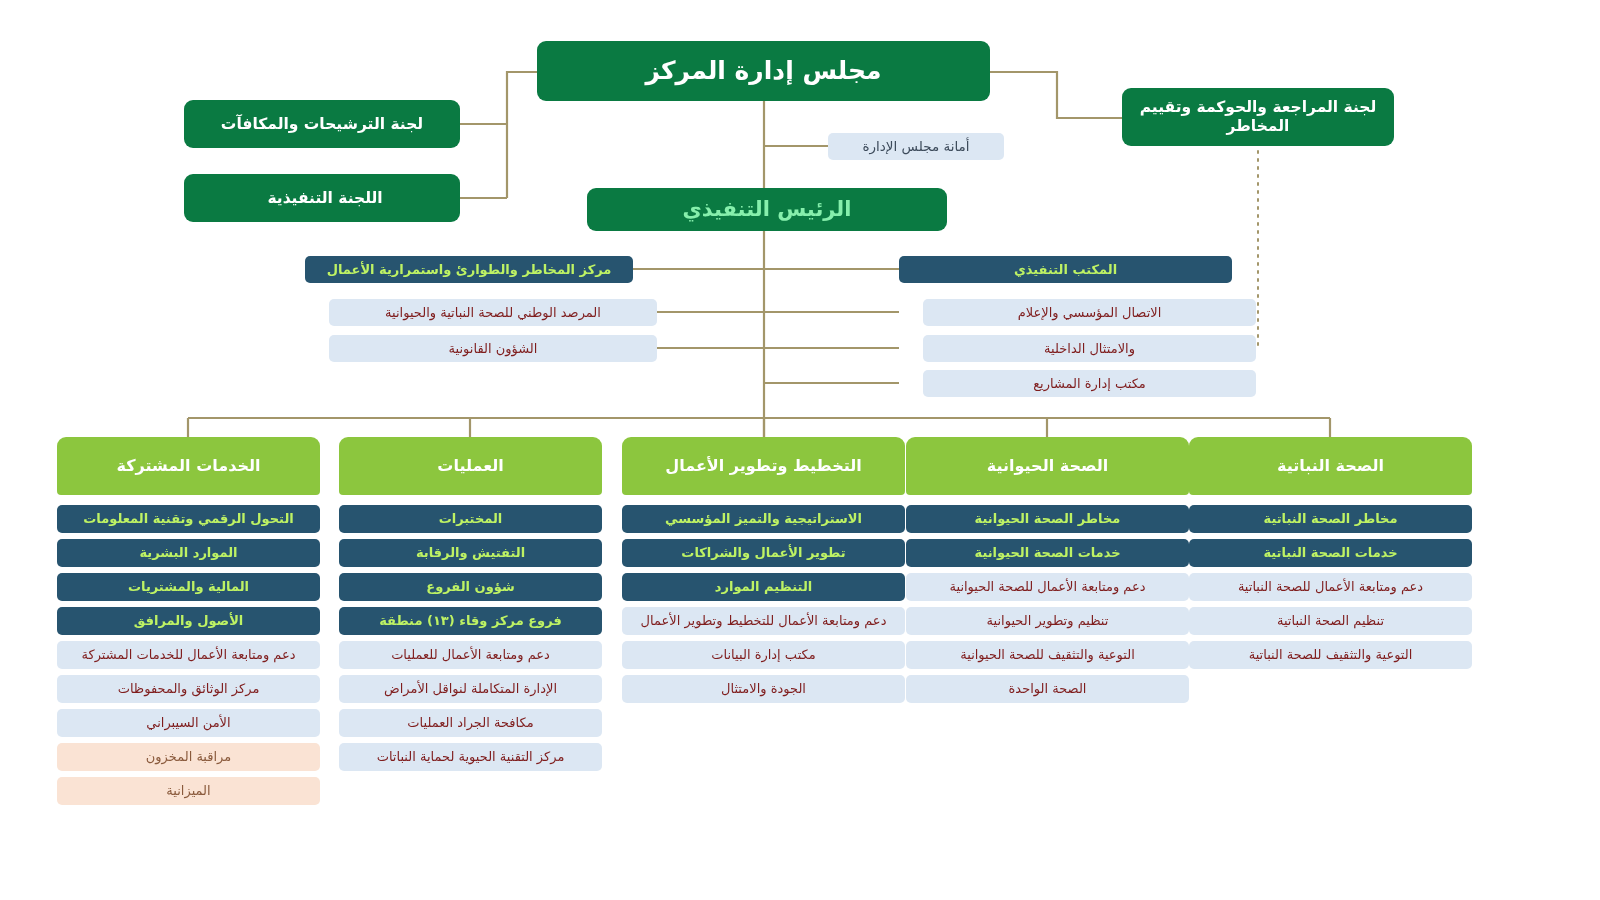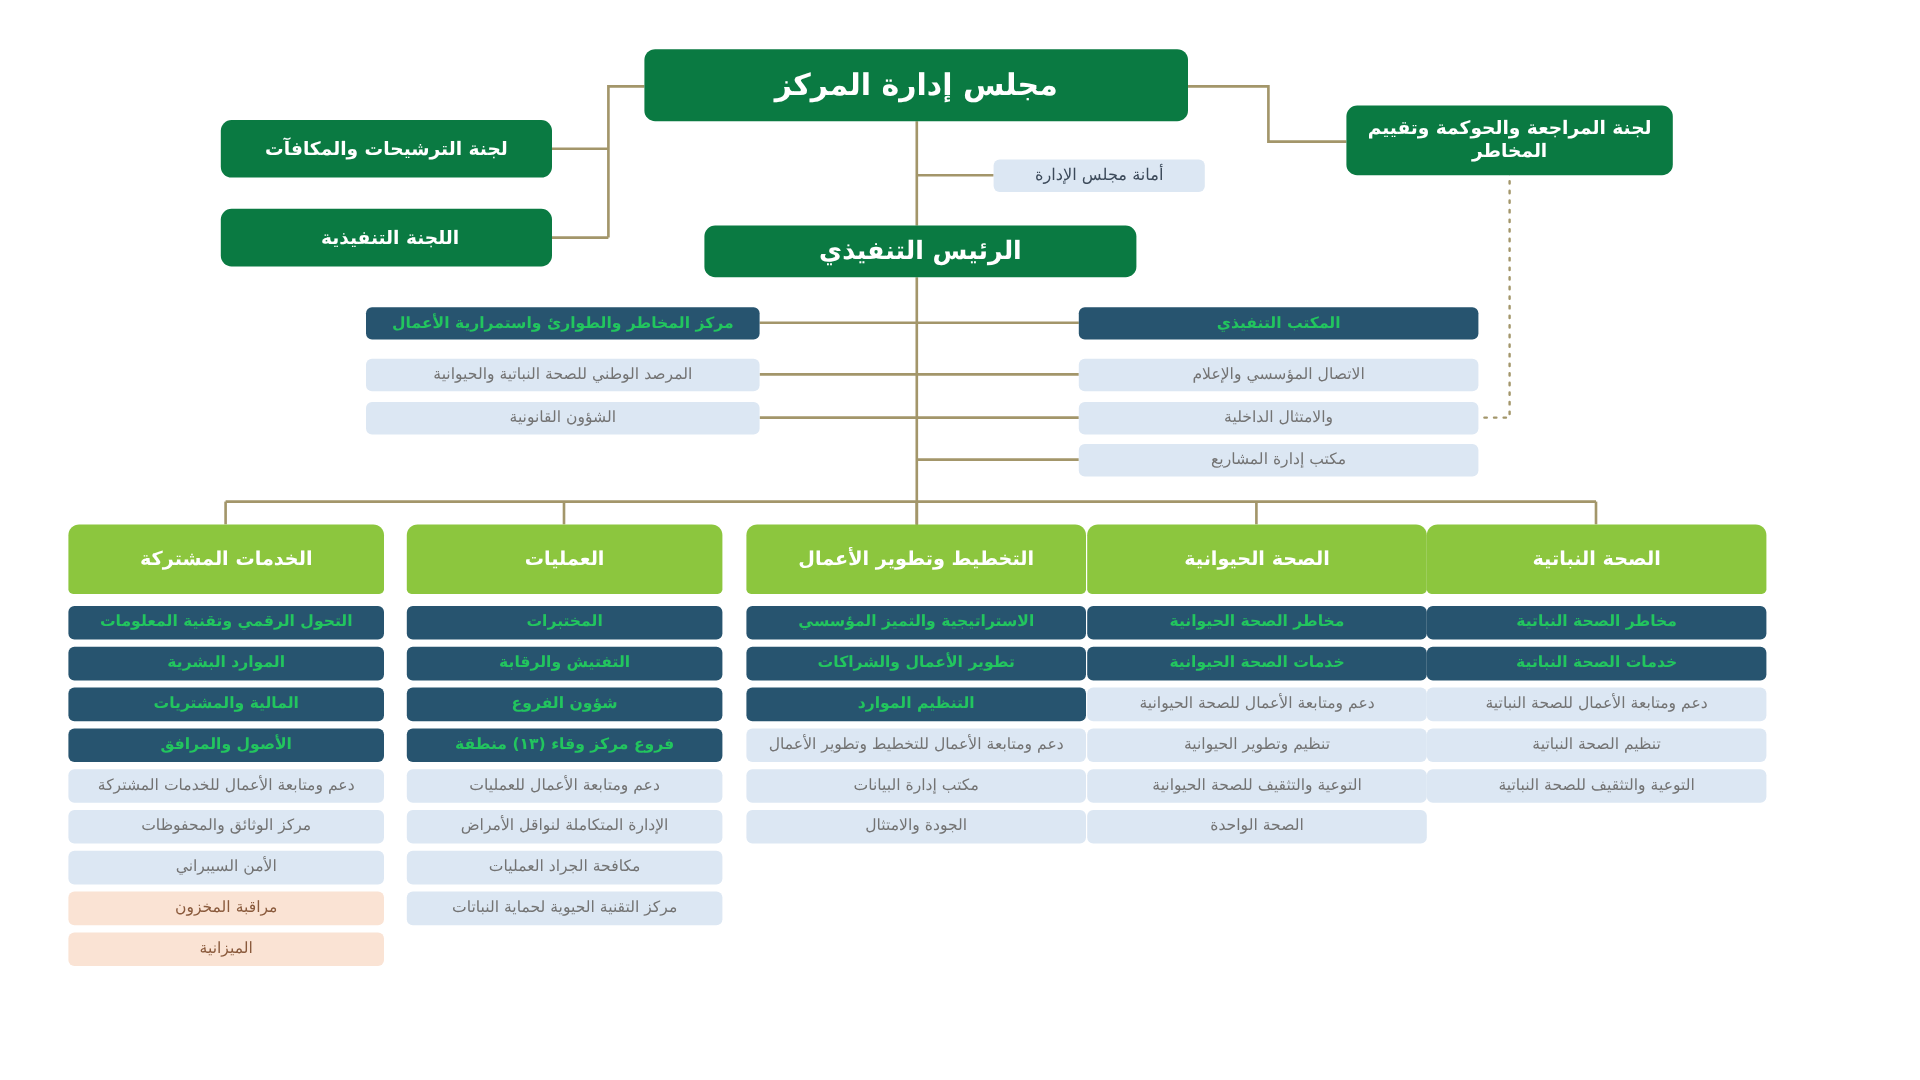--- a/index.html
+++ b/index.html
@@ -53,48 +53,49 @@
   .n-committee {
     background: #0a7a42;
     color: #ffffff;
     border-radius: 9px;
     font-weight: bold;
     font-size: 15.5px;
   }
 
   .n-ceo {
     background: #0a7a42;
-    color: #ffffff;
+    color: #86efac;
     border-radius: 9px;
     font-weight: bold;
     font-size: 21px;
   }
 
   .n-secretariat {
     background: #dce7f3;
     color: #3c4a5a;
     border-radius: 5px;
     font-size: 13.5px;
     font-weight: normal;
   }
 
   .n-dark {
     background: #27546f;
-    color: #22c55e;
+    color: #bef264;
     border-radius: 5px;
     font-size: 13px;
     font-weight: bold;
   }
 
   .n-light {
     background: #dce7f3;
-    color: #737373;
+    color: #7f1d1d;
     border-radius: 5px;
     font-size: 13px;
     font-weight: normal;
+    margin-left: 24px;
   }
 
   .n-peach {
     background: #fae3d4;
     color: #8a5a3c;
     border-radius: 5px;
     font-size: 13px;
     font-weight: normal;
   }
 

